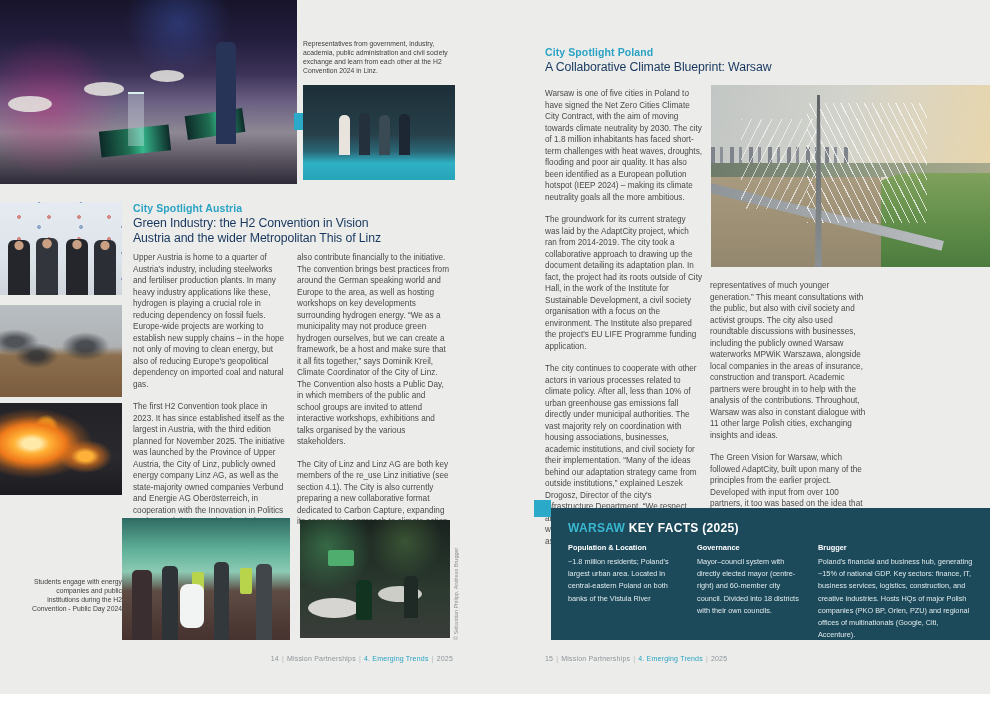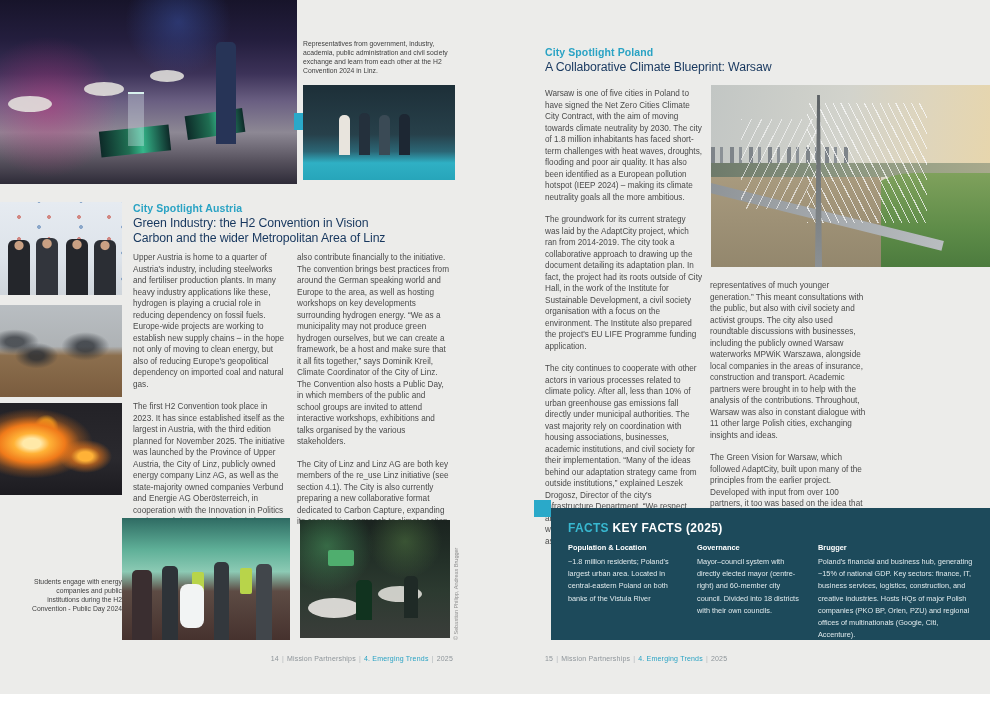--- a/index.html
+++ b/index.html
@@ -94,21 +94,21 @@
     <div class="abs fig" style="left:94px;top:38px;width:22px;height:55px;background:radial-gradient(circle at 50% 10%,#c9a083 8%,#2b2e34 10%);"></div>
   </div>
 
   <div class="abs photo" id="workshop" style="left:0;top:305px;width:122px;height:92px;"></div>
 
   <div class="abs photo" id="flame" style="left:0;top:403px;width:122px;height:92px;"></div>
 
   <div class="abs kicker" style="left:133px;top:202px;">City Spotlight Austria</div>
   <div class="abs headline" style="left:133px;top:216px;width:330px;">
     <span>Green Industry: the H2 Convention in Vision</span><br>
-    <span>Carbon and the wider Metropolitan Area of Linz</span>
+    <span>Austria and the wider Metropolitan This of Linz</span>
   </div>
 
   <div class="abs bodycol" style="left:133px;top:252px;width:153px;">
     <p>Upper Austria is home to a quarter of Austria's industry, including steelworks and fertiliser production plants. In many heavy industry applications like these, hydrogen is playing a crucial role in reducing dependency on fossil fuels. Europe-wide projects are working to establish new supply chains – in the hope not only of moving to clean energy, but also of reducing Europe's geopolitical dependency on imported coal and natural gas.</p>
     <p>The first H2 Convention took place in 2023. It has since established itself as the largest in Austria, with the third edition planned for November 2025. The initiative was launched by the Province of Upper Austria, the City of Linz, publicly owned energy company Linz AG, as well as the state-majority owned companies Verbund and Energie AG Oberösterreich, in cooperation with the Innovation in Politics Institute. It brings together key industry players in the private sector, of whom many</p>
   </div>
   <div class="abs bodycol" style="left:297px;top:252px;width:154px;">
     <p>also contribute financially to the initiative. The convention brings best practices from around the German speaking world and Europe to the area, as well as hosting workshops on key developments surrounding hydrogen energy. “We as a municipality may not produce green hydrogen ourselves, but we can create a framework, be a host and make sure that it all fits together,” says Dominik Kreil, Climate Coordinator of the City of Linz. The Convention also hosts a Public Day, in which members of the public and school groups are invited to attend interactive workshops, exhibitions and talks organised by the various stakeholders.</p>
     <p>The City of Linz and Linz AG are both key members of the re_use Linz initiative (see section 4.1). The City is also currently preparing a new collaborative format dedicated to Carbon Capture, expanding its cooperative approach to climate action.</p>
   </div>
@@ -159,21 +159,21 @@
   </div>
 
   <div class="abs bodycol" style="left:710px;top:280px;width:158px;">
     <p>representatives of much younger generation.” This meant consultations with the public, but also with civil society and activist groups. The city also used roundtable discussions with businesses, including the publicly owned Warsaw waterworks MPWiK Warszawa, alongside local companies in the areas of insurance, construction and transport. Academic partners were brought in to help with the analysis of the contributions. Throughout, Warsaw was also in constant dialogue with 11 other large Polish cities, exchanging insights and ideas.</p>
     <p>The Green Vision for Warsaw, which followed AdaptCity, built upon many of the principles from the earlier project. Developed with input from over 100 partners, it too was based on the idea that climate resilience can only emerge through cooperation.</p>
   </div>
 
   <div class="abs accent-sq" style="left:534px;top:500px;width:17px;height:17px;"></div>
   <div class="abs" id="keyfacts" style="left:551px;top:508px;width:439px;height:132px;">
     <div class="abs kf-title" style="left:17px;top:13px;">
-      <span class="hl">FACTS</span><span> KEY FACTS (2025)</span>
+      <span class="hl">WARSAW</span><span> KEY FACTS (2025)</span>
     </div>
     <div class="abs kf-col" style="left:17px;top:34px;width:118px;">
       <h4>Population &amp; Location</h4>
       <div>~1.8 million residents; Poland's largest urban area. Located in central-eastern Poland on both banks of the Vistula River</div>
     </div>
     <div class="abs kf-col" style="left:146px;top:34px;width:108px;">
       <h4>Governance</h4>
       <div>Mayor–council system with directly elected mayor (centre-right) and 60-member city council. Divided into 18 districts with their own councils.</div>
     </div>
     <div class="abs kf-col" style="left:267px;top:34px;width:158px;">

